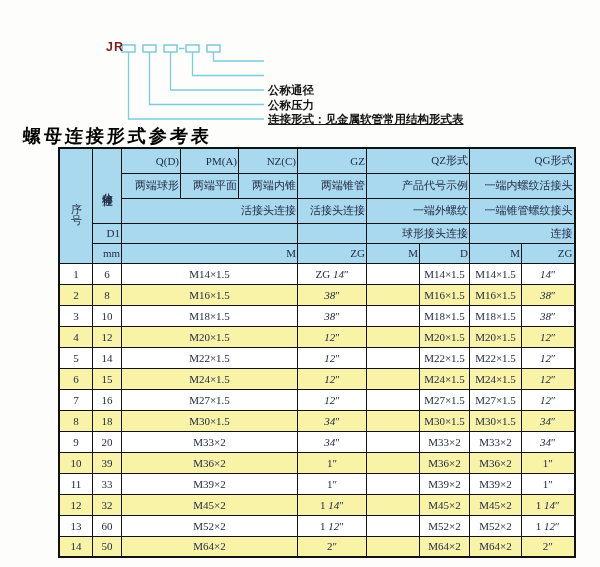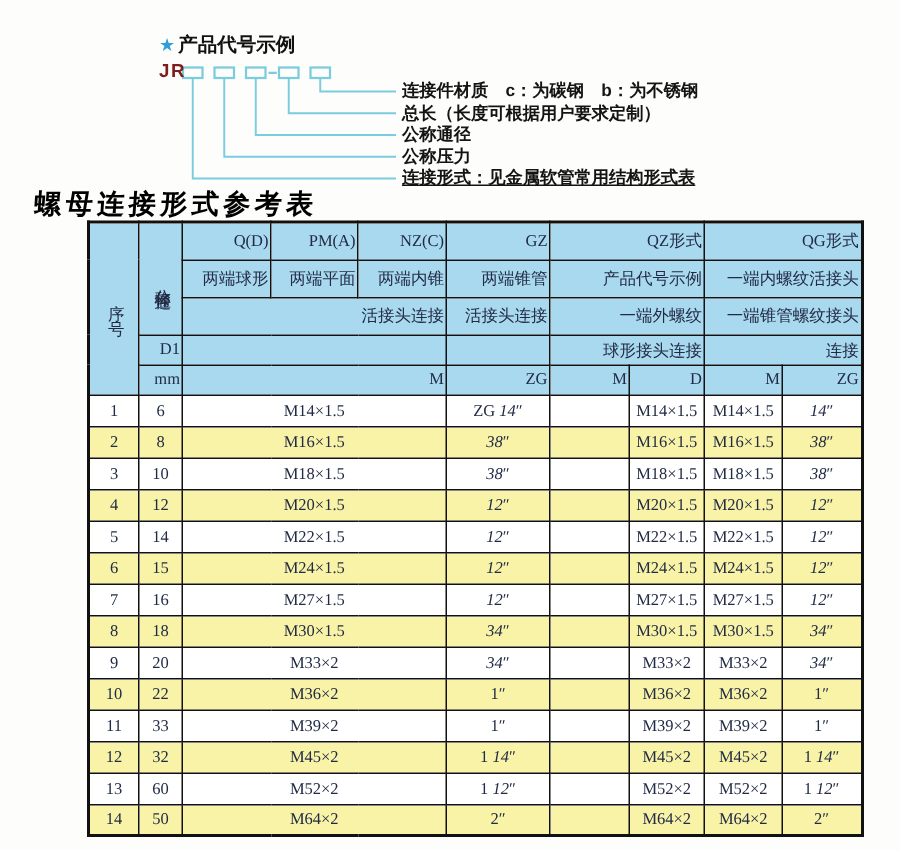--- a/index.html
+++ b/index.html
@@ -53,26 +53,23 @@
     </g>
     <g stroke="#7bccde" stroke-width="1.3" fill="none">
       <polyline points="213.5,52 213.5,61 264,61"></polyline>
       <polyline points="192.5,52 192.5,75.5 264,75.5"></polyline>
       <polyline points="170.5,52 170.5,90 264,90"></polyline>
       <polyline points="149.5,52 149.5,104.5 264,104.5"></polyline>
       <polyline points="128.5,52 128.5,119 264,119"></polyline>
     </g>
   </svg>
 
-  <div class="diag-title"><span class="star">★</span><span>产品代号示例</span></div>
 
   <div class="code-prefix">JR</div>
 
-  <div class="diag-label" style="top:54px;">连接件材质　c：为碳钢　b：为不锈钢</div>
-  <div class="diag-label" style="top:68.5px;">总长（长度可根据用户要求定制）</div>
   <div class="diag-label" style="top:83px;">公称通径</div>
   <div class="diag-label" style="top:98px;">公称压力</div>
   <div class="diag-label" style="top:112px;text-decoration:underline;">连接形式：见金属软管常用结构形式表</div>
 
   <div class="table-title">螺母连接形式参考表</div>
 
   <table class="ref">
     <colgroup>
       <col style="width:25px">
         <col style="width:29px">
@@ -217,21 +214,21 @@
           <td class="latin">20</td>
           <td colspan="3" class="latin">M33×2</td>
           <td class="latin"><span class="″frac″"><i>3</i><i>4</i></span>″</td>
           <td class="latin"></td>
           <td class="latin">M33×2</td>
           <td class="latin">M33×2</td>
           <td class="latin"><span class="″frac″"><i>3</i><i>4</i></span>″</td>
         </tr>
         <tr>
           <td class="latin">10</td>
-          <td class="latin">22</td>
+          <td class="latin">39</td>
           <td colspan="3" class="latin">M36×2</td>
           <td class="latin">1″</td>
           <td class="latin"></td>
           <td class="latin">M36×2</td>
           <td class="latin">M36×2</td>
           <td class="latin">1″</td>
         </tr>
         <tr>
           <td class="latin">11</td>
           <td class="latin">33</td>

